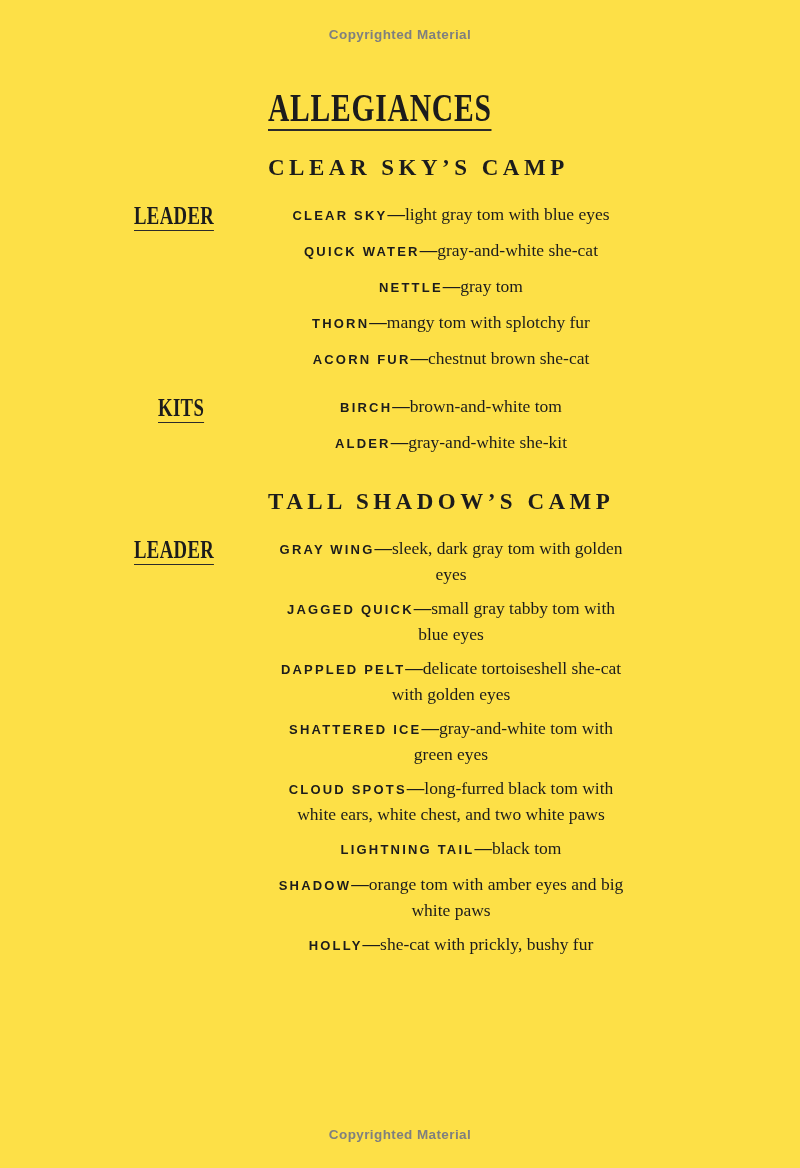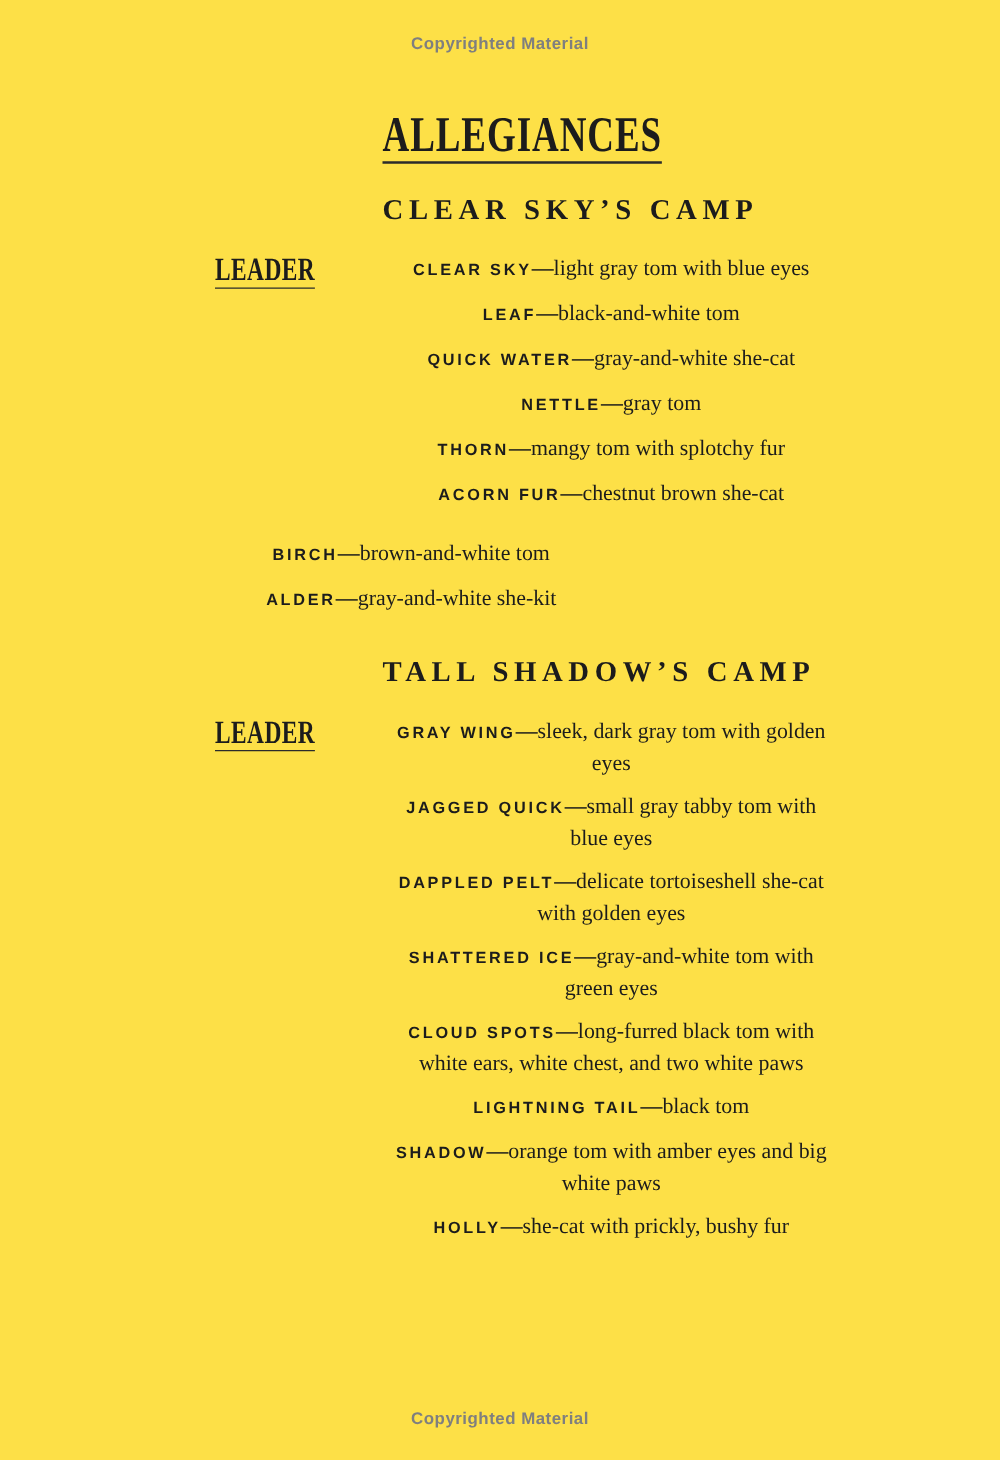--- a/index.html
+++ b/index.html
@@ -24,21 +24,20 @@
     color: #7f7f7f;
   }
   .copyright.top { top: 27px; }
   .copyright.bottom { bottom: 26px; }
 
   .content {
     position: absolute;
     top: 88px;
     left: 110px;
     width: 600px;
-    margin-left: 38px;
   }
 
   
   .display-face {
     font-family: "Liberation Serif", serif;
     font-weight: 600;
     display: inline-block;
     transform-origin: left bottom;
   }
 
@@ -100,28 +99,28 @@
   <div class="content">
 
     <h1 class="page-title-wrap"><span class="display-face page-title">ALLEGIANCES</span></h1>
 
     <div id="sections">
         <h2 class="camp-heading">CLEAR SKY’S CAMP</h2>
         <div class="group">
           <div class="label-col"><span class="display-face role-label">LEADER</span></div>
           <div class="entries-col">
             <p class="entry"><span class="cat-name">CLEAR SKY</span><span class="dash">—</span><span class="cat-desc">light gray tom with blue eyes</span></p>
-            <p class="entry"><span class="cat-name">LEAF</span><span class="dash">—</span><span class="cat-desc">black-and-white tom</span></p>
             <p class="entry"><span class="cat-name">QUICK WATER</span><span class="dash">—</span><span class="cat-desc">gray-and-white she-cat</span></p>
             <p class="entry"><span class="cat-name">NETTLE</span><span class="dash">—</span><span class="cat-desc">gray tom</span></p>
             <p class="entry"><span class="cat-name">THORN</span><span class="dash">—</span><span class="cat-desc">mangy tom with splotchy fur</span></p>
             <p class="entry"><span class="cat-name">ACORN FUR</span><span class="dash">—</span><span class="cat-desc">chestnut brown she-cat</span></p>
           </div>
         </div>
         <div class="group">
+          <div class="label-col"><span class="display-face role-label">KITS</span></div>
           <div class="entries-col">
             <p class="entry"><span class="cat-name">BIRCH</span><span class="dash">—</span><span class="cat-desc">brown-and-white tom</span></p>
             <p class="entry"><span class="cat-name">ALDER</span><span class="dash">—</span><span class="cat-desc">gray-and-white she-kit</span></p>
           </div>
         </div>
         <h2 class="camp-heading">TALL SHADOW’S CAMP</h2>
         <div class="group">
           <div class="label-col"><span class="display-face role-label">LEADER</span></div>
           <div class="entries-col">
             <p class="entry"><span class="cat-name">GRAY WING</span><span class="dash">—</span><span class="cat-desc">sleek, dark gray tom with golden eyes</span></p>

